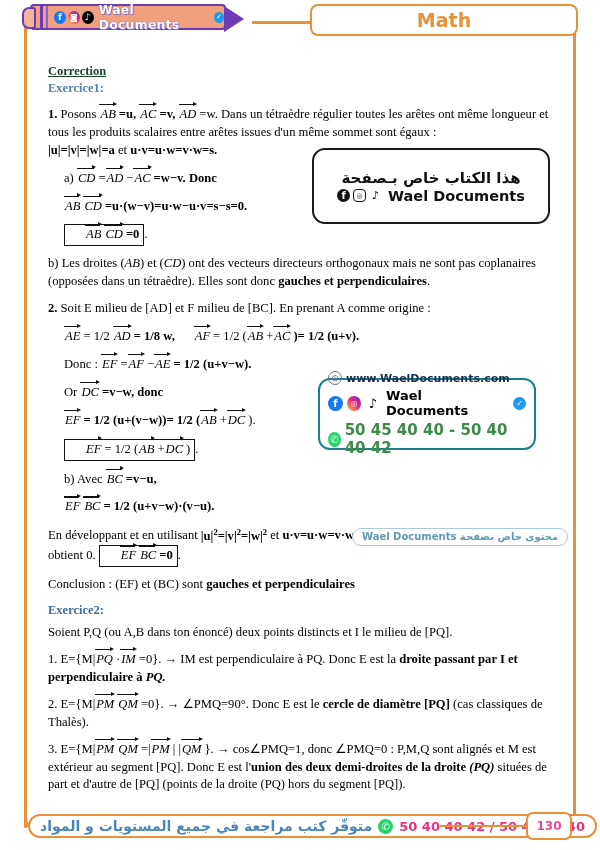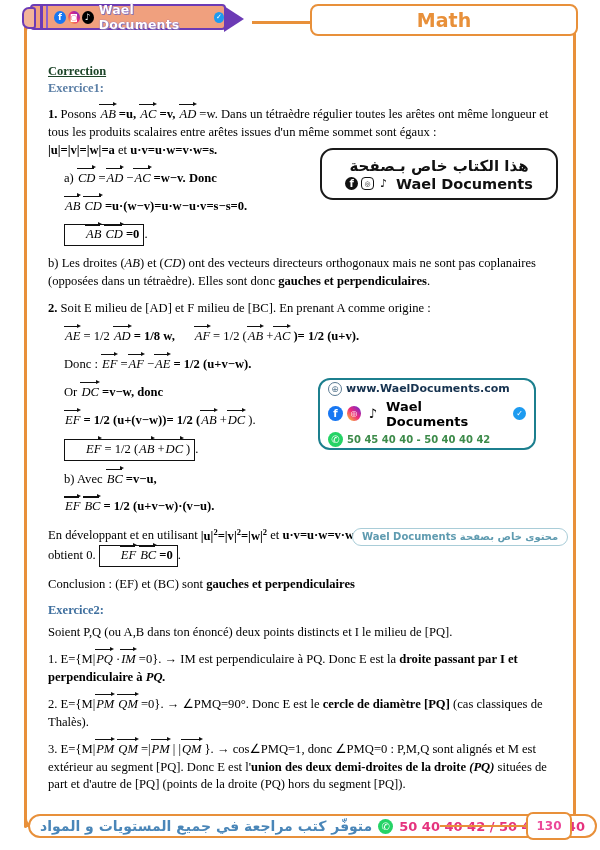--- a/index.html
+++ b/index.html
@@ -192,22 +192,22 @@
     display: inline-block;
     border: 1.1px solid #111;
     padding: 1px 4px 2px 20px;
     line-height: 1.35;
   }
   sup { font-size: 8.5px; vertical-align: super; }
 
   
   .wm-book {
     position: absolute;
-    left: 320px; top: 148px;
-    width: 238px; height: 52px;
+    left: 312px; top: 148px;
+    width: 238px; height: 76px;
     border: 2.5px solid #1a1a1a;
     border-radius: 13px;
     background: #ffffff;
     display: flex; flex-direction: column;
     align-items: center; justify-content: center;
     gap: 1px;
   }
   .wm-book-ar {
     font-family: "DejaVu Sans", sans-serif;
     direction: rtl;
@@ -246,21 +246,21 @@
     font-family: "DejaVu Sans", sans-serif;
     font-weight: bold; font-size: 11px; color: #16324f;
   }
   .cc-name {
     font-family: "DejaVu Sans", sans-serif;
     font-weight: bold; font-size: 13px; color: #000;
     margin-left: 2px;
   }
   .cc-phone {
     font-family: "DejaVu Sans", sans-serif;
-    font-weight: bold; font-size: 10px; color: #3d8b4a;
+    font-weight: bold; font-size: 15px; color: #3d8b4a;
   }
   .globe {
     width: 14px; height: 14px; border-radius: 50%;
     border: 1.4px solid #5a7a92; color: #5a7a92;
     font-size: 9px; display: inline-flex;
     align-items: center; justify-content: center;
     font-family: "DejaVu Sans", sans-serif;
   }
   .ci { width: 15px; height: 15px; border-radius: 50%;
         display: inline-flex; align-items: center; justify-content: center;

